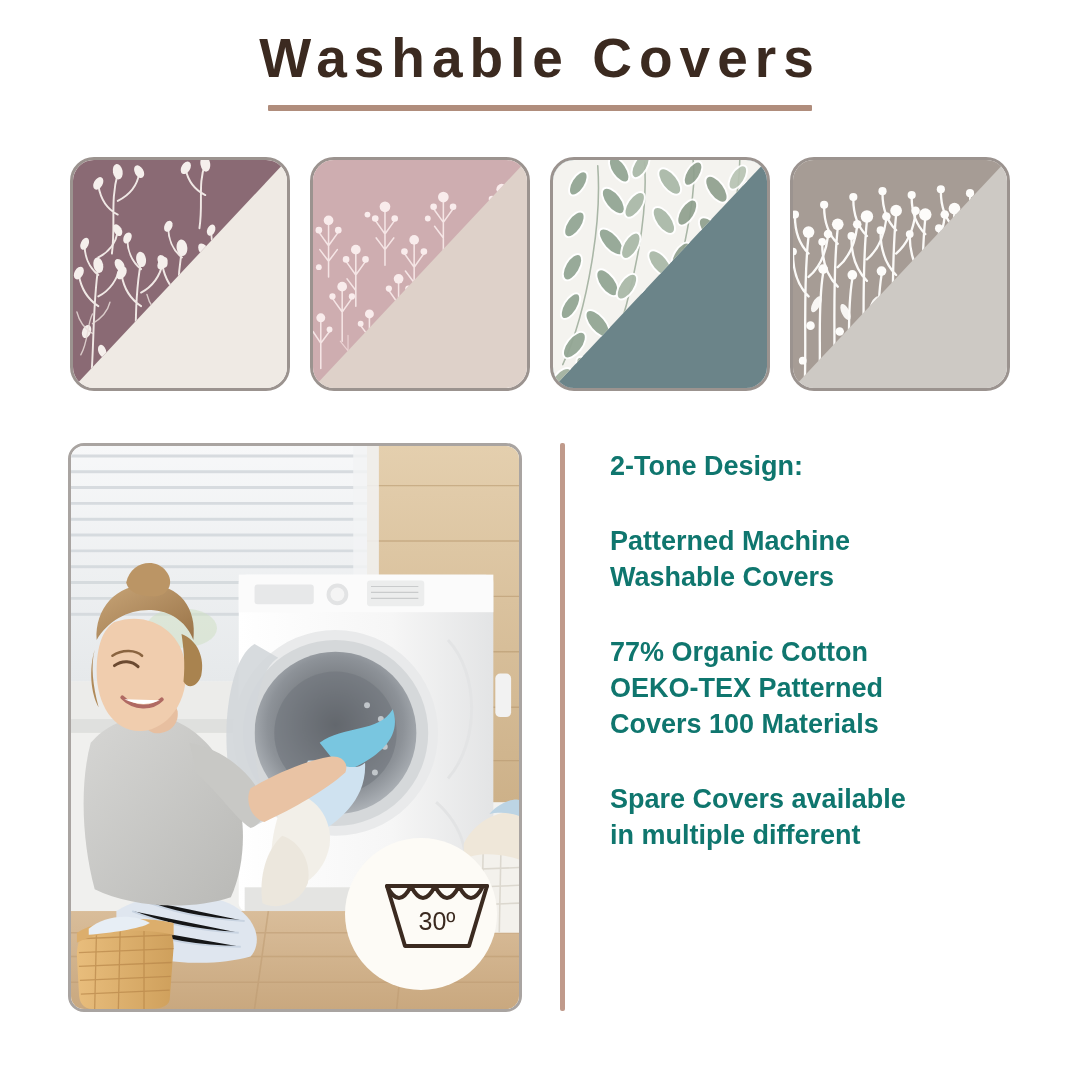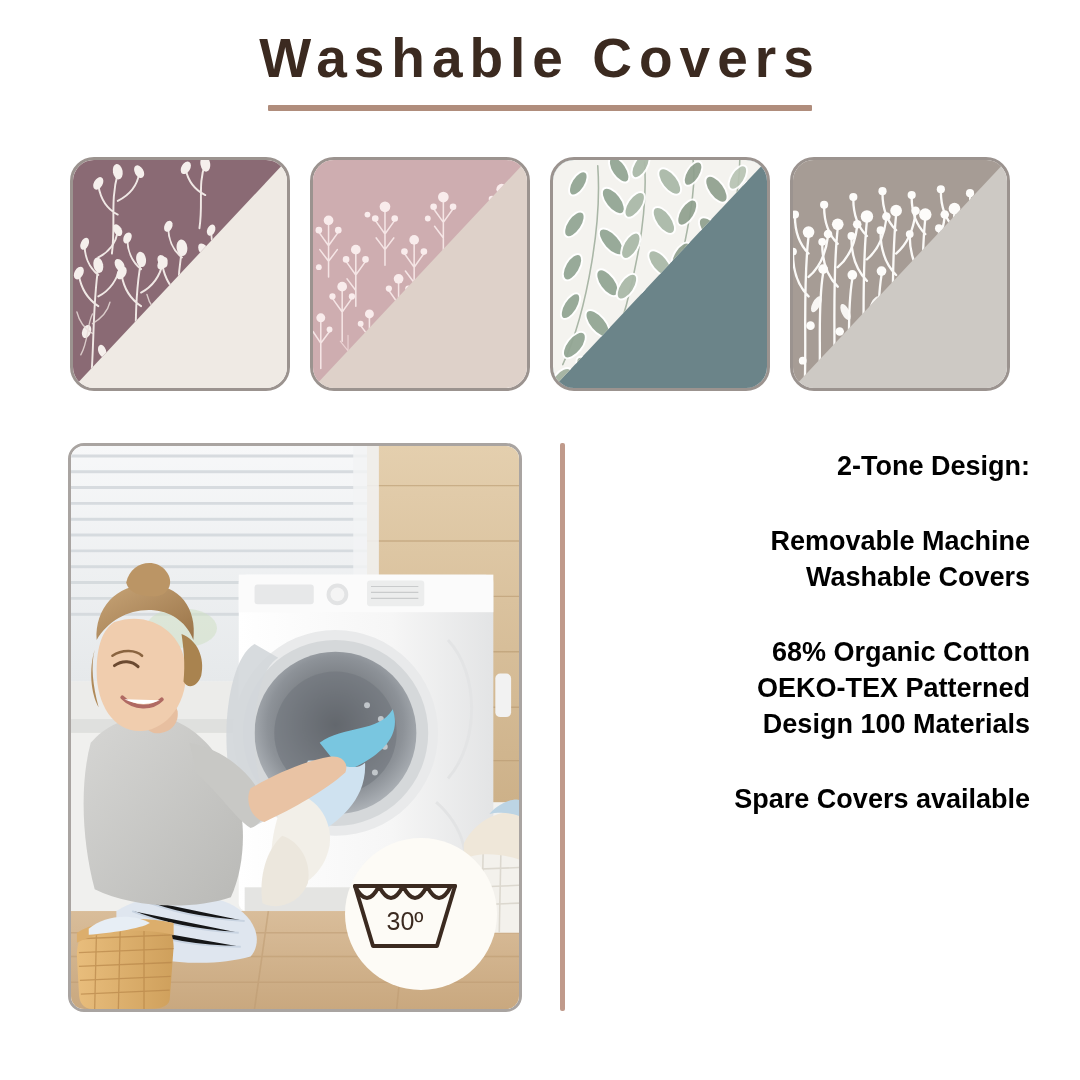--- a/index.html
+++ b/index.html
@@ -108,21 +108,21 @@
   #wash-badge {
     position: absolute;
     left: 345px;
     top: 838px;
     width: 152px;
     height: 152px;
     border-radius: 50%;
     background: #fdfbf6;
     display: flex;
     align-items: center;
-    justify-content: flex-start;
+    justify-content: flex-end;
   }
   #wash-badge svg { display: block; }
   #wash-temp-text {
     font-size: 25px;
     font-weight: normal;
     fill: #3b2a20;
     font-family: "Liberation Sans", sans-serif;
   }
 
   
@@ -143,24 +143,23 @@
     top: 448px;
     width: 420px;
   }
   .feature-item {
     margin-bottom: 39px;
   }
   .feature-item:last-child { margin-bottom: 17px; }
   .feature-line {
     font-size: 27px;
     font-weight: bold;
-    color: #000000;
+    color: #0f766e;
     line-height: 36px;
     white-space: nowrap;
-    text-align: right;
   }
 </style>
 </head>
 <body>
 
 <div id="title-block">
   <div id="page-title">Washable Covers</div>
   <div id="title-underline"></div>
 </div>
 
@@ -615,27 +614,28 @@
 
 <div id="feature-divider"></div>
 
 <div id="feature-list">
 
   <div class="feature-item">
     <div class="feature-line">2-Tone Design:</div>
   </div>
 
   <div class="feature-item">
-    <div class="feature-line">Removable Machine</div>
+    <div class="feature-line">Patterned Machine</div>
     <div class="feature-line">Washable Covers</div>
   </div>
 
   <div class="feature-item">
-    <div class="feature-line">68% Organic Cotton</div>
+    <div class="feature-line">77% Organic Cotton</div>
     <div class="feature-line">OEKO-TEX Patterned</div>
-    <div class="feature-line">Design 100 Materials</div>
+    <div class="feature-line">Covers 100 Materials</div>
   </div>
 
   <div class="feature-item">
     <div class="feature-line">Spare Covers available</div>
+    <div class="feature-line">in multiple different</div>
   </div>
 
 </div>
 
 </body></html>

